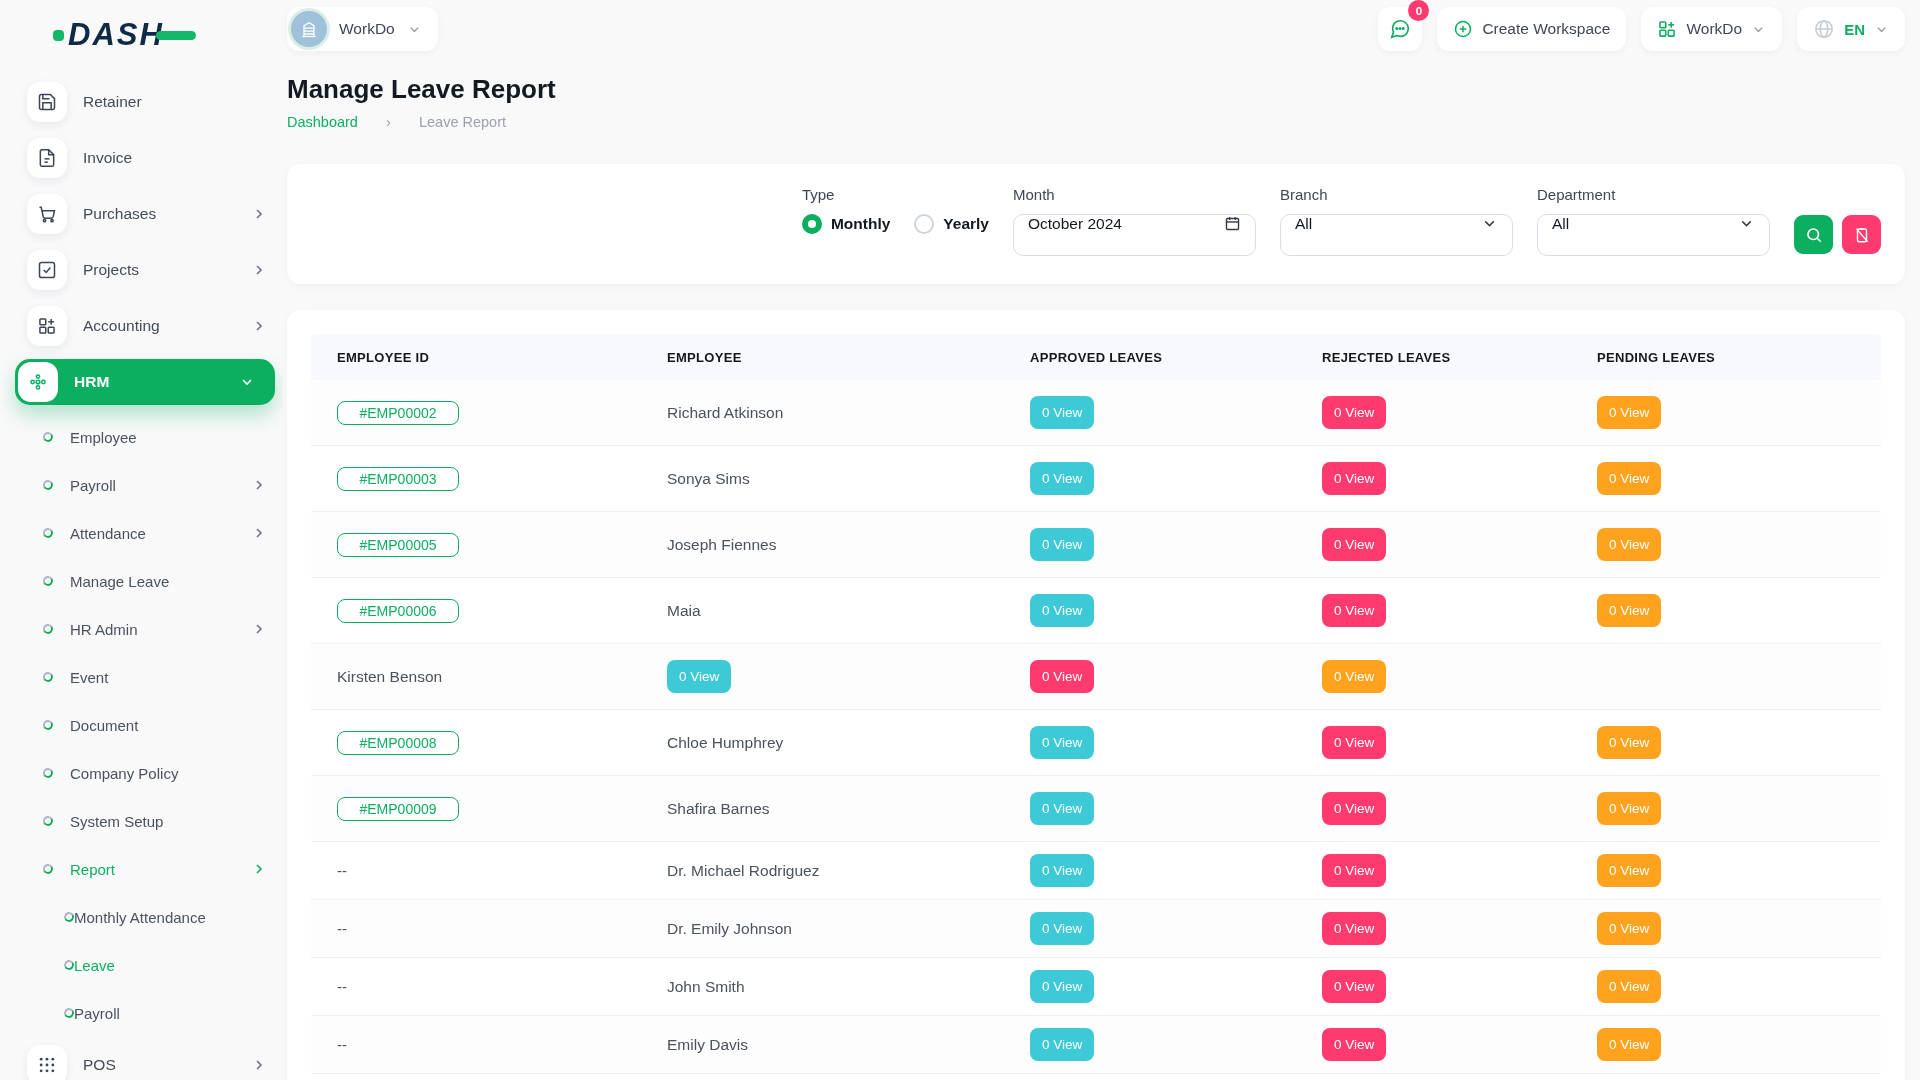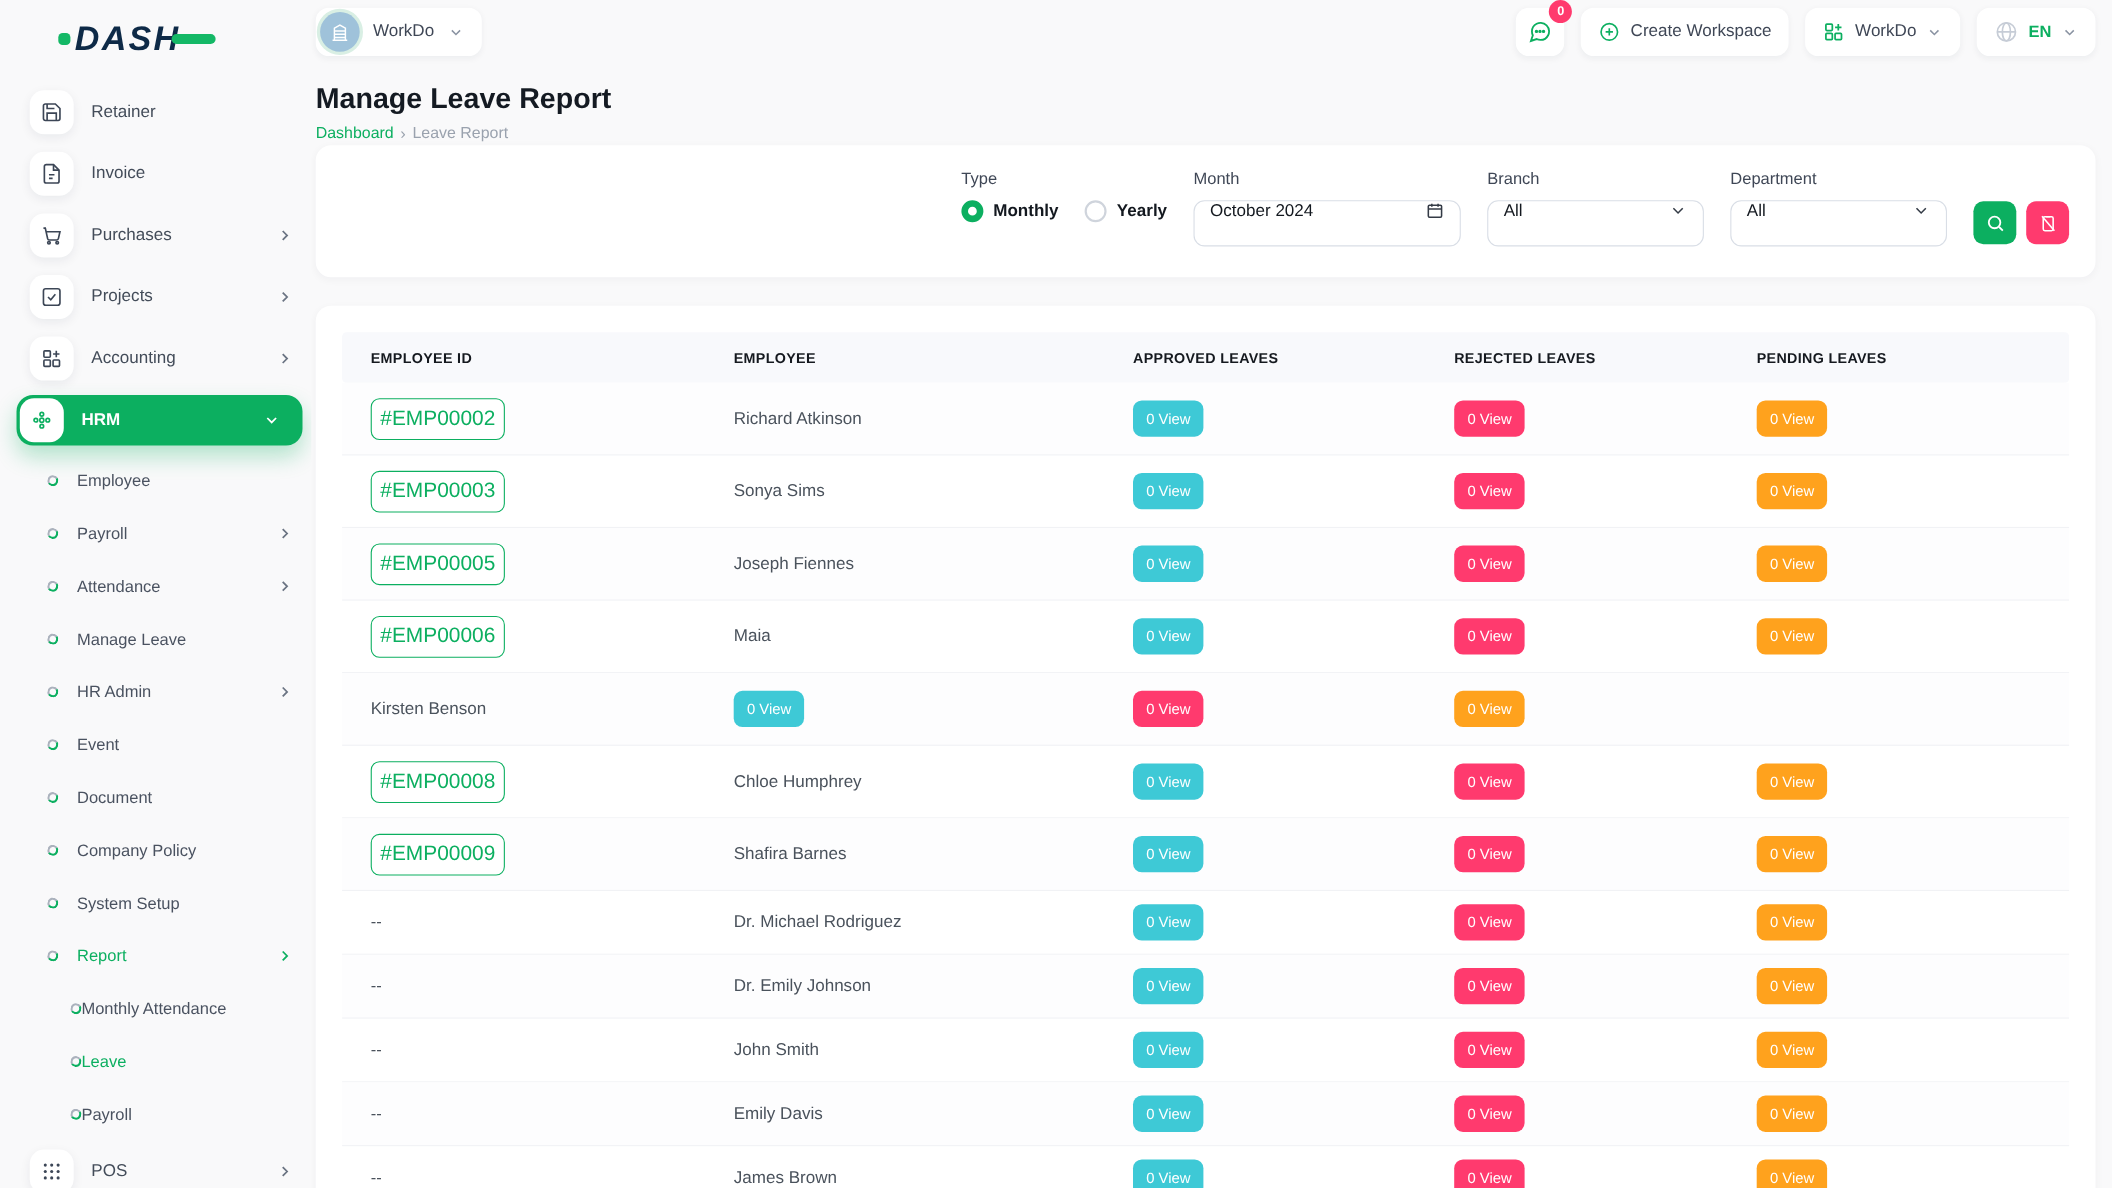--- a/index.html
+++ b/index.html
@@ -62,63 +62,63 @@
     border-radius:11px; background:#FF3A6E; color:#fff; font-size:11.5px; font-weight:700;
     display:flex; align-items:center; justify-content:center; padding:0 6px; }
   .tb-pill { display:flex; align-items:center; gap:9px; background:#fff; border-radius:12px;
     height:44px; padding:0 16px; box-shadow:0 2px 6px rgba(20,30,50,.05);
     font-size:15.5px; color:#3f4756; cursor:pointer; }
   .tb-pill svg.green-ic { width:20px; height:20px; color:#0CAF60; }
   .tb-pill svg.globe { width:22px; height:22px; color:#c6ccd6; }
   .lang { color:#0CAF60; font-weight:700; font-size:15px; }
 
   .page-title { font-size:26px; font-weight:700; color:#141a22; margin:16px 0 8px; }
-  .breadcrumb { display:flex; align-items:flex-start; gap:6px; font-size:14.5px; margin-bottom:2px; }
+  .breadcrumb { display:flex; align-items:center; gap:28px; font-size:14.5px; margin-bottom:34px; }
   .bc-home { color:#0CAF60; cursor:pointer; }
   .bc-sep { color:#9aa2ae; font-size:15px; }
   .bc-cur { color:#9aa2ae; }
 
   .card { background:#fff; border-radius:14px; box-shadow:0 2px 8px rgba(16,24,40,.04); }
 
   
   .filter-card { padding:22px 24px 28px; display:flex; }
   .filter-row { margin-left:auto; display:flex; gap:24px; align-items:flex-start; }
   .fgroup > .flabel { display:block; color:#3f4756; font-size:15px; margin-bottom:11px; }
   .radio-row { display:flex; gap:24px; align-items:flex-start; height:40px; }
   .radio-opt { display:flex; align-items:center; gap:9px; font-size:15.5px; font-weight:700;
     color:#13181f; cursor:pointer; }
   .radio { width:20px; height:20px; border-radius:50%; flex:none; background:#fff;
     border:2px solid #cfd4dc; }
   .radio.checked { border:6px solid #0CAF60; }
   .control { height:42px; border:1px solid #d9dee6; border-radius:10px; background:#fff;
     display:flex; align-items:flex-start; justify-content:space-between; padding:0 14px;
     color:#13181f; font-size:15.5px; cursor:pointer; }
   .month-input { width:243px; }
-  .sel { width:197px; }
+  .sel { width:233px; }
   .control svg { width:17px; height:17px; color:#343b46; flex:none; }
   .fbtns { display:flex; gap:9px; align-self:flex-end; margin-bottom:2px; }
   .icon-btn { width:39px; height:39px; border-radius:9px; border:none; display:flex;
     align-items:center; justify-content:center; color:#fff; cursor:pointer; }
   .icon-btn svg { width:18px; height:18px; }
   .btn-search { background:#0CAF60; }
   .btn-reset { background:#FF3A6E; }
 
   
   .table-card { margin-top:26px; padding:24px 24px 0; height:900px; }
   .tgrid { display:grid; grid-template-columns:330px 363px 292px 275px 1fr;
     align-items:center; padding-left:26px; }
   .thead { background:#f8f9fc; border-radius:4px; height:46px; }
   .thead .th { font-size:13px; font-weight:700; color:#15191f; letter-spacing:.3px; }
   .trow { border-bottom:1px solid #f1f2f5; }
   .trow:nth-child(odd) { background:#fdfdfe; }
   .trow.tall { height:66px; }
   .trow.short { height:58px; }
   .chip { display:inline-flex; align-items:center; justify-content:center; width:122px;
-    height:38px; border:1px solid #0CAF60; color:#0CAF60; border-radius:8px;
-    font-size:19px; background:#fff; cursor:pointer; }
+    height:24px; border:1px solid #0CAF60; color:#0CAF60; border-radius:8px;
+    font-size:14px; background:#fff; cursor:pointer; }
   .dash-id { color:#4a525c; font-size:15px; }
   .ename { color:#4a525c; font-size:15.5px; }
   .badge { display:inline-flex; align-items:center; height:33px; padding:0 12px;
     border-radius:8px; color:#fff; font-size:13.5px; cursor:pointer; }
 </style>
 </head>
 <body>
 
 <div class="app">
 

